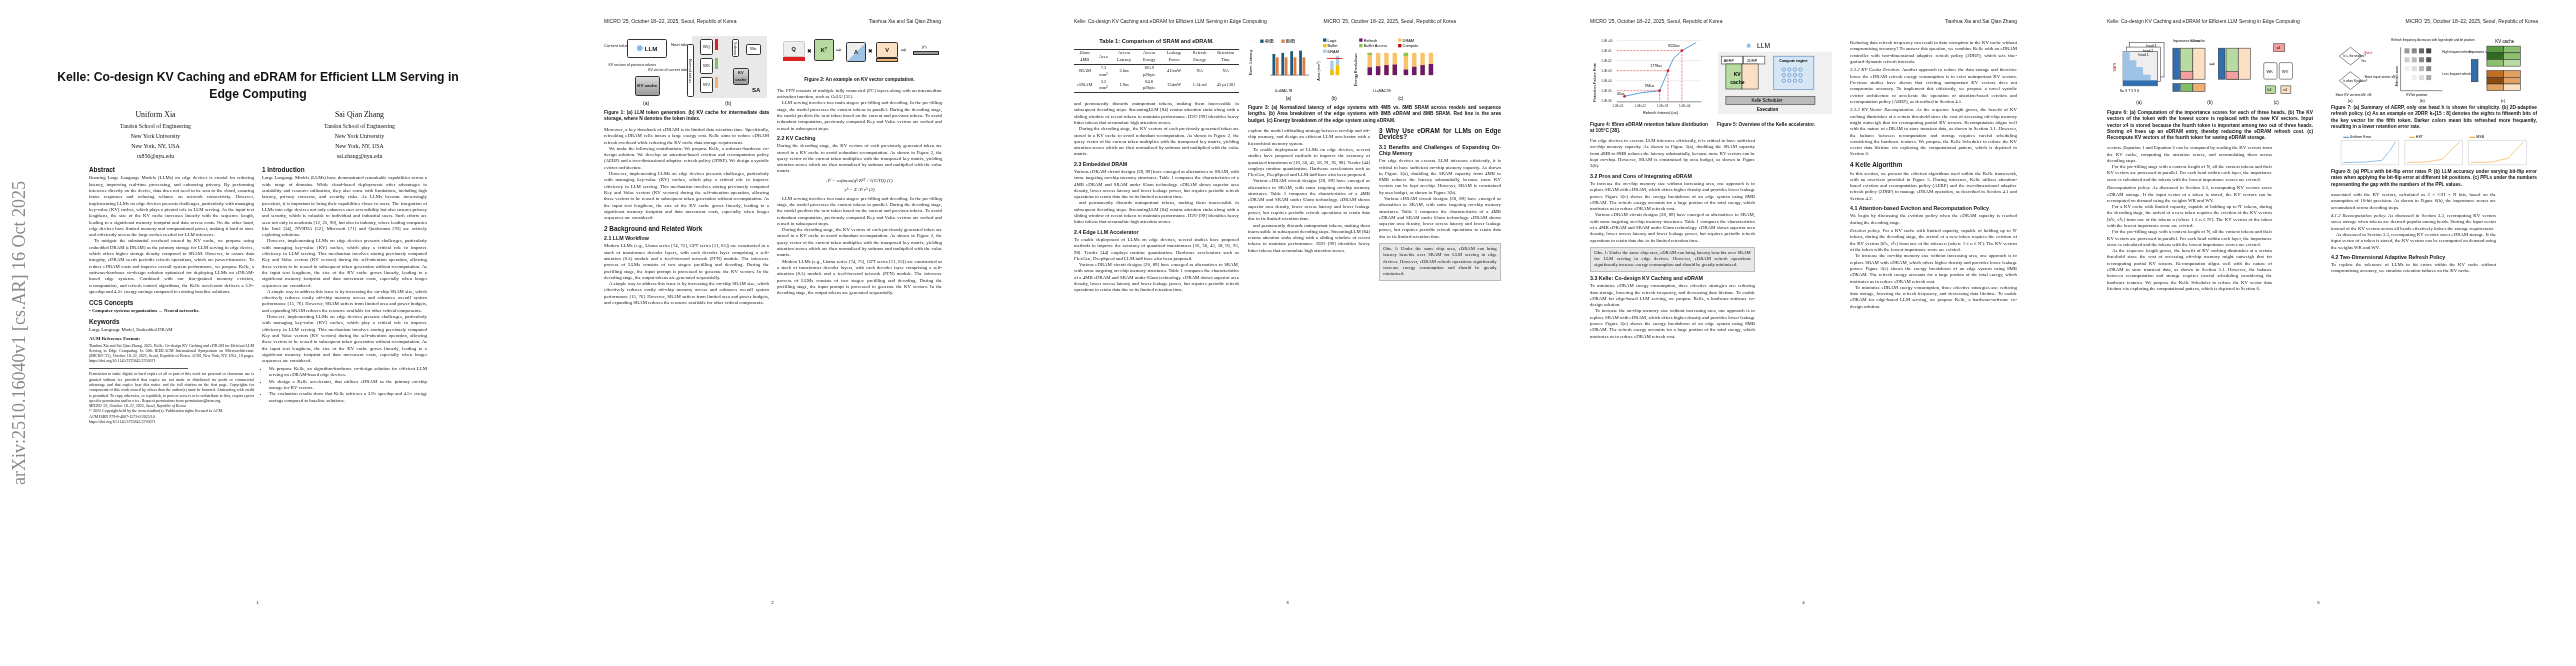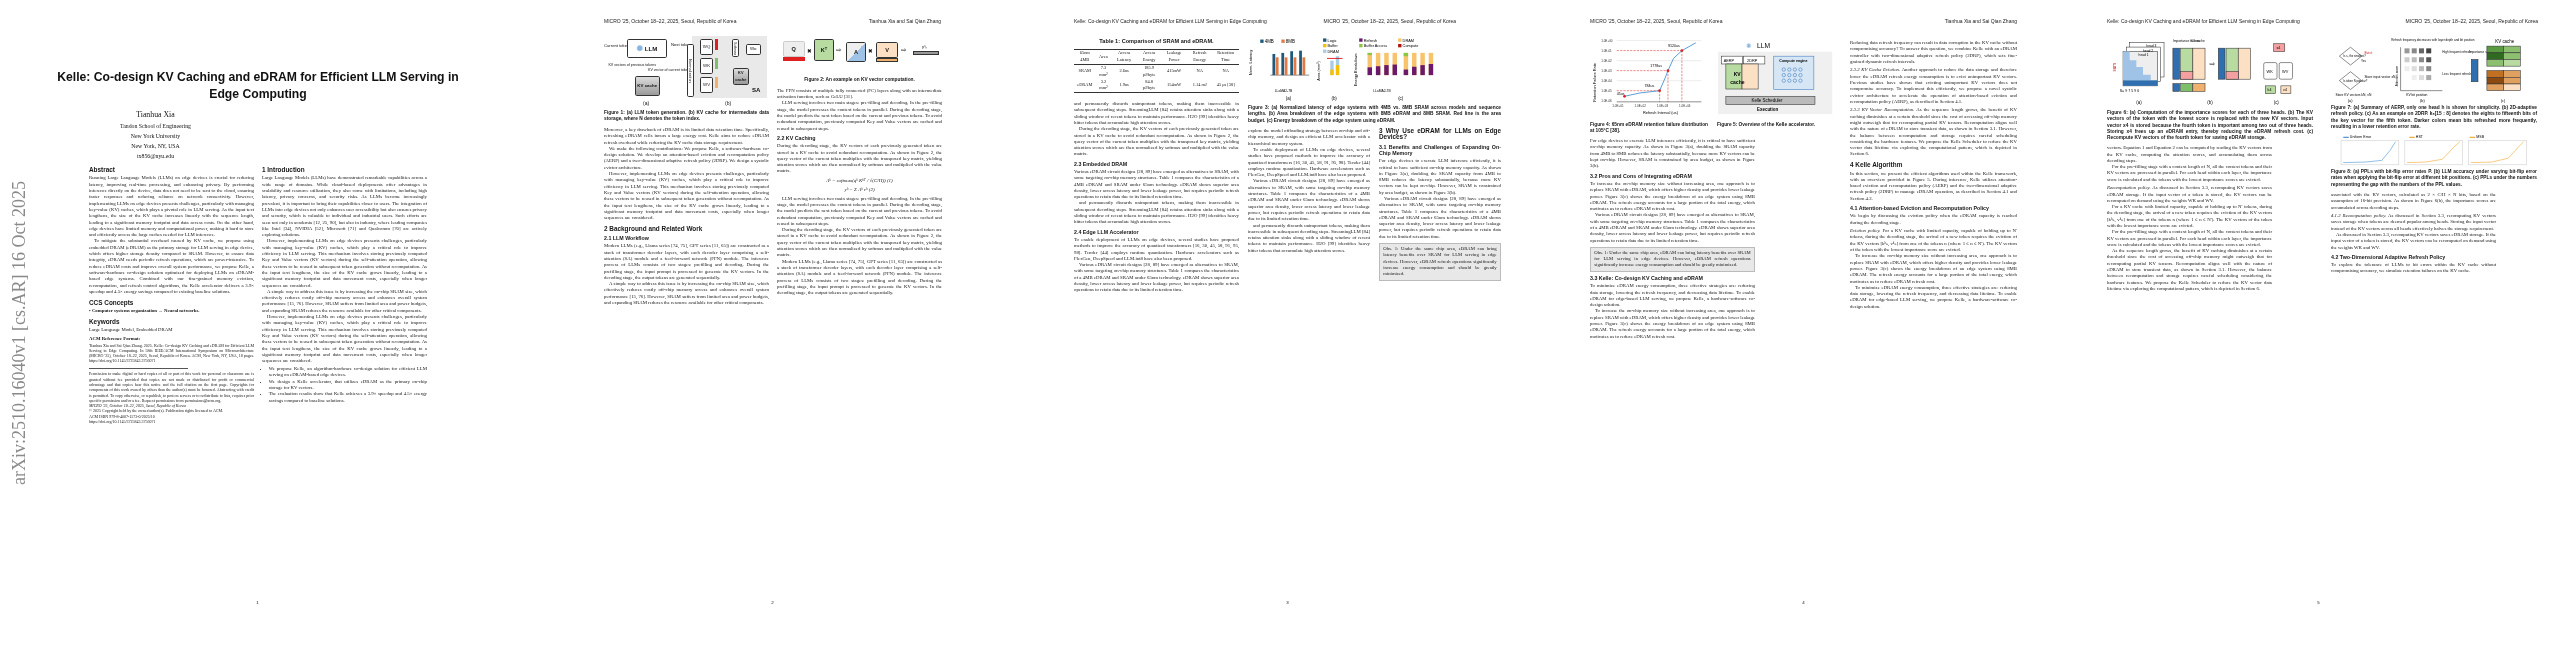--- a/index.html
+++ b/index.html
@@ -38,25 +38,32 @@
 </style>
 </head>
 <body>
 
 <div class="page" style="left:0px;">
   <div class="arxiv-stamp">
       <span>arXiv:2510.16040v1  [cs.AR]  16 Oct 2025</span>
     </div>
   <div class="title">Kelle: Co-design KV Caching and eDRAM for Efficient LLM Serving in Edge Computing</div>
   <div class="author" style="left:72px;">
-    <div class="name">Tianhua Xia</div>
+    <div class="name">Uniform Xia</div>
     <div>Tandon School of Engineering</div>
     <div>New York University</div>
     <div>New York, NY, USA</div>
     <div>tx856@nyu.edu</div>
+  </div>
+  <div class="author" style="left:276px;">
+    <div class="name">Sai Qian Zhang</div>
+    <div>Tandon School of Engineering</div>
+    <div>New York University</div>
+    <div>New York, NY, USA</div>
+    <div>sai.zhang@nyu.edu</div>
   </div>
 
   <div class="col col-l" style="top:167px;">
     <h2 class="sec" style="margin-top:0;">Abstract</h2>
     <p class="noindent">Running Large Language Models (LLMs) on edge devices is crucial for reducing latency, improving real-time processing, and enhancing privacy. By performing inference directly on the device, data does not need to be sent to the cloud, ensuring faster responses and reducing reliance on network connectivity. However, implementing LLMs on edge devices presents challenges, particularly with managing key-value (KV) caches, which plays a pivotal role in LLM serving. As the input text lengthens, the size of the KV cache increases linearly with the sequence length, leading to a significant memory footprint and data access costs. On the other hand, edge devices have limited memory and computational power, making it hard to store and efficiently access the large caches needed for LLM inference.</p>
     <p>To mitigate the substantial overhead caused by KV cache, we propose using embedded DRAM (eDRAM) as the primary storage for LLM serving in edge device, which offers higher storage density compared to SRAM. However, to ensure data integrity, eDRAM needs periodic refresh operations, which are power-intensive. To reduce eDRAM costs and improve overall system performance, we propose Kelle, a software-hardware co-design solution optimized for deploying LLMs on eDRAM-based edge systems. Combined with our fine-grained memory eviction, recomputation, and refresh control algorithms, the Kelle accelerator delivers a 3.9× speedup and 4.5× energy savings compared to existing baseline solutions.</p>
     <h2 class="sec">CCS Concepts</h2>
     <p class="noindent" style="font-weight:bold;">• Computer systems organization → Neural networks.</p>
     <h2 class="sec">Keywords</h2>
     <p class="noindent">Large Language Model, Embedded DRAM</p>

